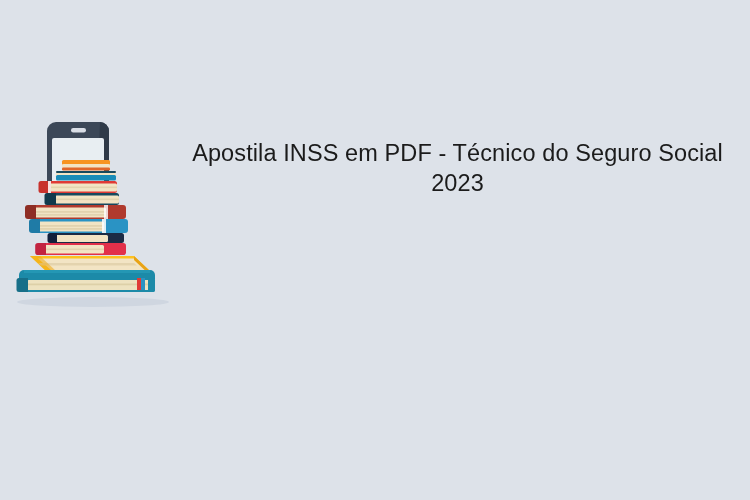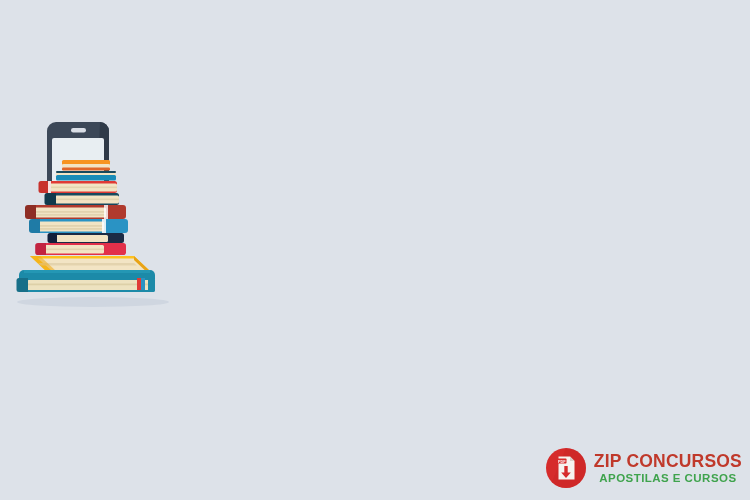--- a/index.html
+++ b/index.html
@@ -178,39 +178,16 @@
         <path d="M11 158 h9 v14 h-9 a2.5 2.5 0 0 1 -2.5 -2.5 v-9 a2.5 2.5 0 0 1 2.5 -2.5 z" fill="#176f88"></path>
         <rect x="16" y="150" width="126" height="3" fill="#2aa0bd" opacity="0.6"></rect>
         <rect x="129" y="158" width="4" height="12" fill="#e03a35"></rect>
         <rect x="133" y="158" width="4" height="12" fill="#2a93c4"></rect>
         <rect x="140" y="158" width="7" height="14" rx="2" fill="#1c8aa8"></rect>
       </g>
 
     </svg>
   </div>
 
+  <div id="title">Apostila INSS em PDF - Técnico do Seguro Social 2023</div>
 
-  <div id="logo">
-
-    <div id="logo-mark">
-      <svg viewBox="0 0 42 42" xmlns="http://www.w3.org/2000/svg">
-        <circle cx="21" cy="21" r="20" fill="#d62b2b"></circle>
-        <path d="M21 1 a20 20 0 0 1 0 40 a20 20 0 0 1 -14.1 -5.9 z" fill="#c42222" opacity="0.35"></path>
-
-        <path d="M13.5 9.5 h11.5 l4.5 4.5 v18.5 h-16 z" fill="#f6f3f0"></path>
-        <path d="M25 9.5 l4.5 4.5 h-4.5 z" fill="#d8d2cc"></path>
-
-        <rect x="12" y="11.5" width="9.5" height="5" rx="0.8" fill="#d62b2b"></rect>
-        <text x="16.75" y="15.6" font-family="'Liberation Sans', sans-serif" font-size="3.8" font-weight="bold" fill="#ffffff" text-anchor="middle">PDF</text>
-
-        <rect x="19.3" y="19" width="3.4" height="7.5" fill="#d62b2b"></rect>
-        <path d="M16.2 25.5 h9.6 l-4.8 5.6 z" fill="#d62b2b"></path>
-      </svg>
-    </div>
-
-    <div id="logo-text">
-      <div id="logo-primary">ZIP CONCURSOS</div>
-      <div id="logo-secondary">APOSTILAS E CURSOS</div>
-    </div>
-
-  </div>
 
 </div>
 
 </body></html>

